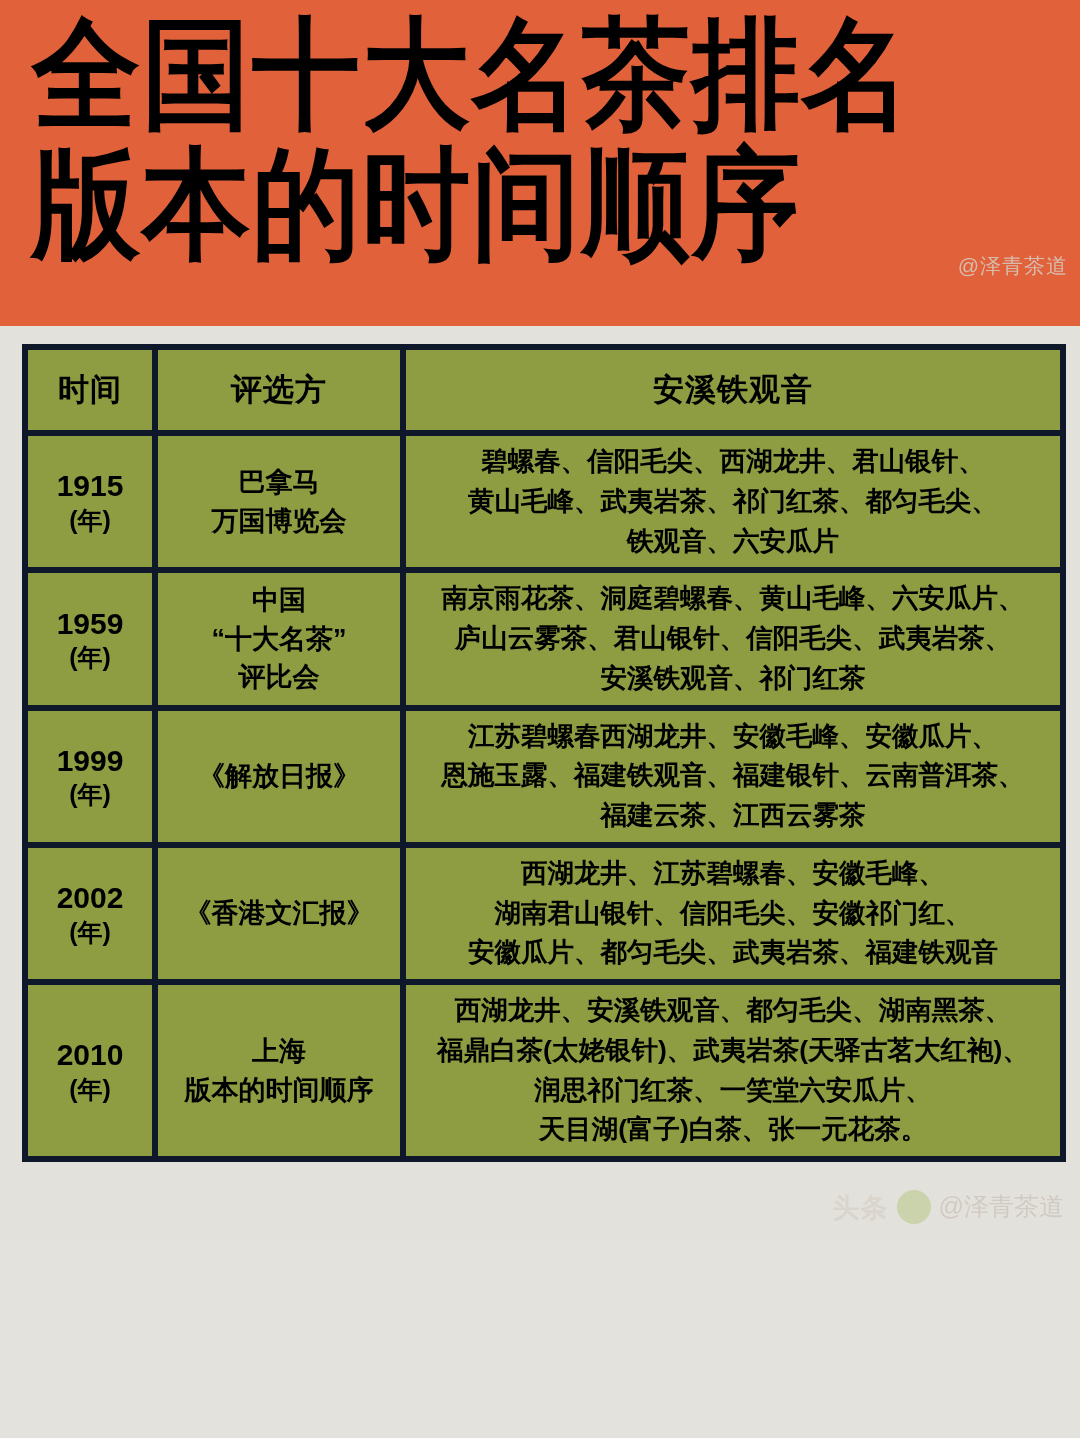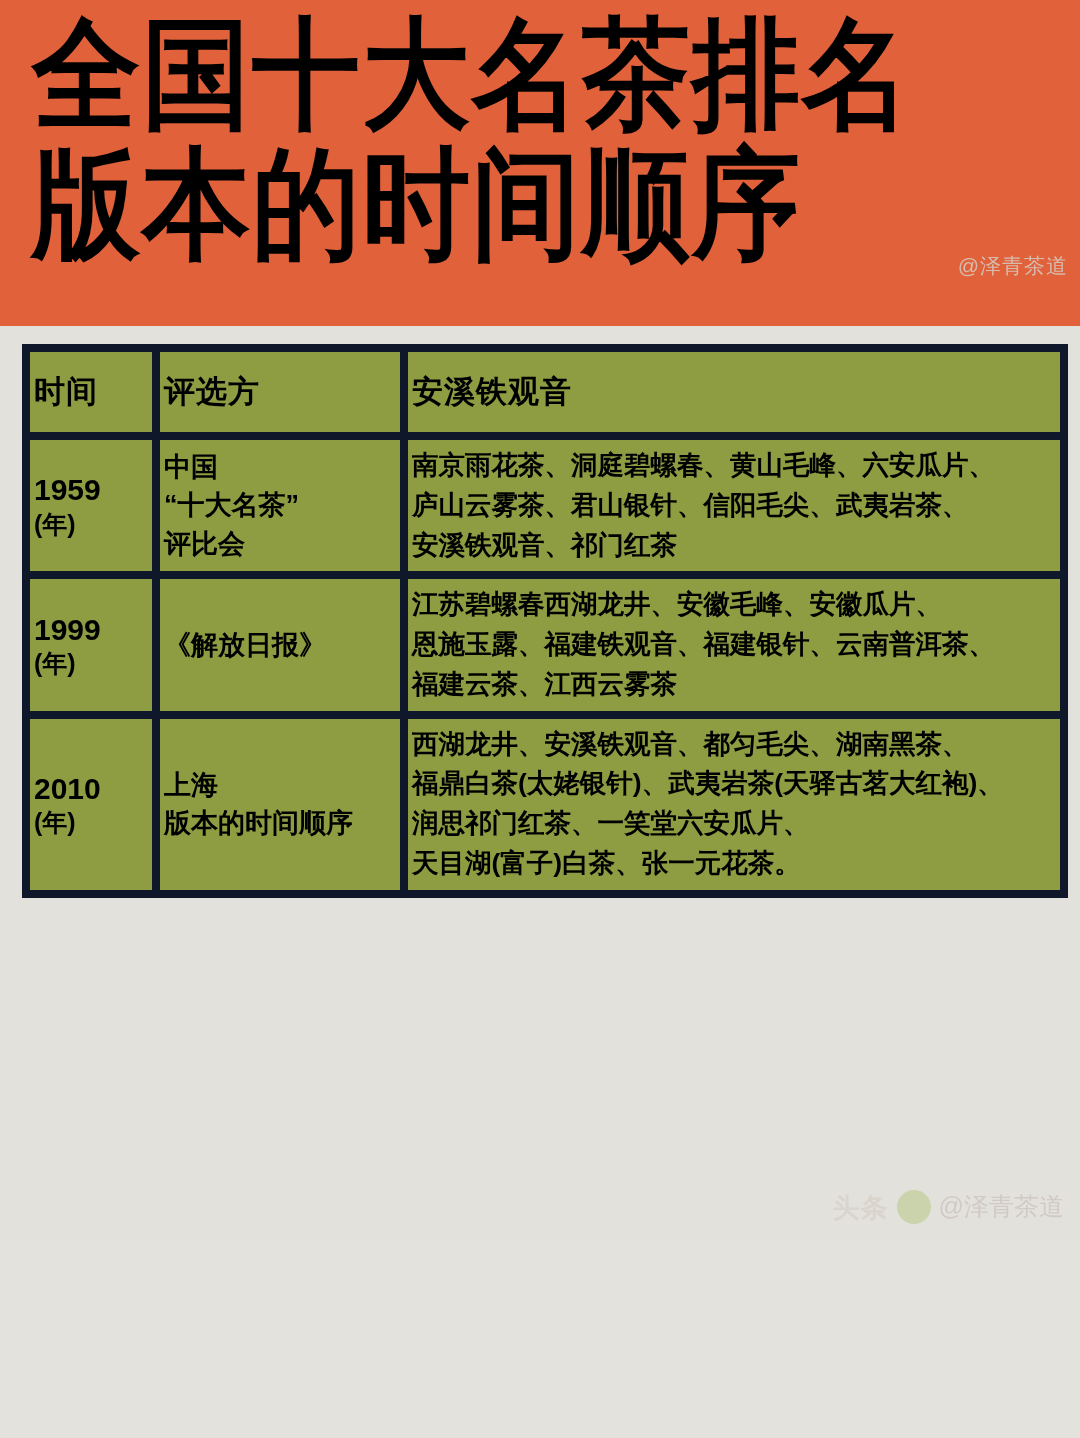--- a/index.html
+++ b/index.html
@@ -52,24 +52,24 @@
     top: 344px;
     width: 1038px;
   }
   table.tea-table {
     border-collapse: collapse;
     width: 1038px;
     background: #8a9a3c;
     table-layout: fixed;
   }
   table.tea-table td, table.tea-table th {
-    border: 8px solid #0f172a;
+    border: 6px solid #0f172a;
     background: #8e9c42;
     color: #000;
-    text-align: left;
+    text-align: center;
     vertical-align: middle;
     padding: 6px 4px;
   }
   col.c-time { width: 130px; }
   col.c-org  { width: 248px; }
   col.c-det  { width: 660px; }
 
   thead th {
     font-size: 31px;
     font-weight: 700;
@@ -160,20 +160,31 @@
       <thead>
         <tr>
           <th>时间</th>
           <th>评选方</th>
           <th>安溪铁观音</th>
         </tr>
       </thead>
       <tbody>
         <tr>
           <td class="year">
+            <span>1915</span>
+            <span class="suffix">(年)</span>
+          </td>
+          <td class="org">巴拿马
+万国博览会</td>
+          <td class="detail">碧螺春、信阳毛尖、西湖龙井、君山银针、
+黄山毛峰、武夷岩茶、祁门红茶、都匀毛尖、
+铁观音、六安瓜片</td>
+        </tr>
+        <tr>
+          <td class="year">
             <span>1959</span>
             <span class="suffix">(年)</span>
           </td>
           <td class="org">中国
 “十大名茶”
 评比会</td>
           <td class="detail">南京雨花茶、洞庭碧螺春、黄山毛峰、六安瓜片、
 庐山云雾茶、君山银针、信阳毛尖、武夷岩茶、
 安溪铁观音、祁门红茶</td>
         </tr>
@@ -182,20 +193,30 @@
             <span>1999</span>
             <span class="suffix">(年)</span>
           </td>
           <td class="org">《解放日报》</td>
           <td class="detail">江苏碧螺春西湖龙井、安徽毛峰、安徽瓜片、
 恩施玉露、福建铁观音、福建银针、云南普洱茶、
 福建云茶、江西云雾茶</td>
         </tr>
         <tr>
           <td class="year">
+            <span>2002</span>
+            <span class="suffix">(年)</span>
+          </td>
+          <td class="org">《香港文汇报》</td>
+          <td class="detail">西湖龙井、江苏碧螺春、安徽毛峰、
+湖南君山银针、信阳毛尖、安徽祁门红、
+安徽瓜片、都匀毛尖、武夷岩茶、福建铁观音</td>
+        </tr>
+        <tr>
+          <td class="year">
             <span>2010</span>
             <span class="suffix">(年)</span>
           </td>
           <td class="org">上海
 版本的时间顺序</td>
           <td class="detail">西湖龙井、安溪铁观音、都匀毛尖、湖南黑茶、
 福鼎白茶(太姥银针)、武夷岩茶(天驿古茗大红袍)、
 润思祁门红茶、一笑堂六安瓜片、
 天目湖(富子)白茶、张一元花茶。</td>
         </tr>

